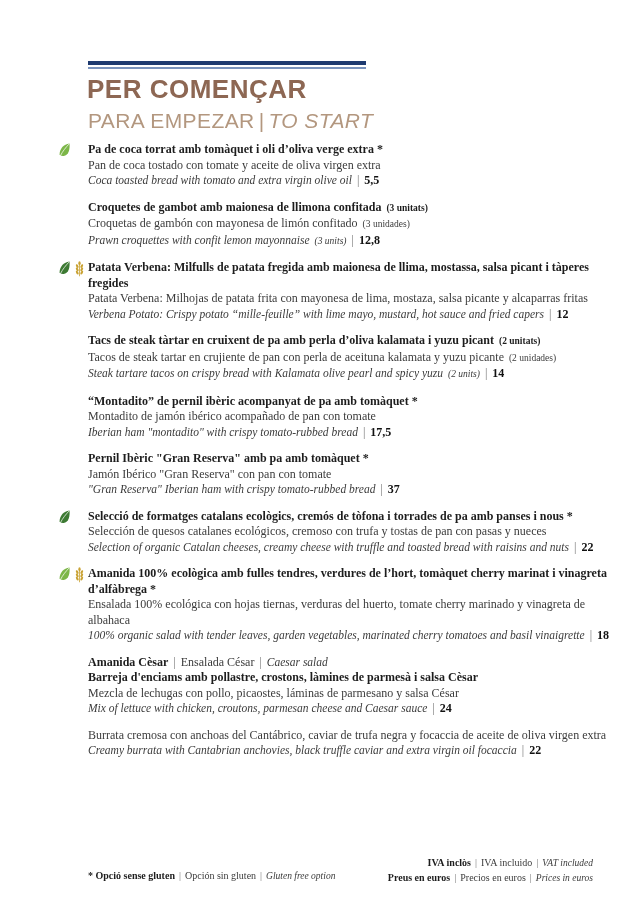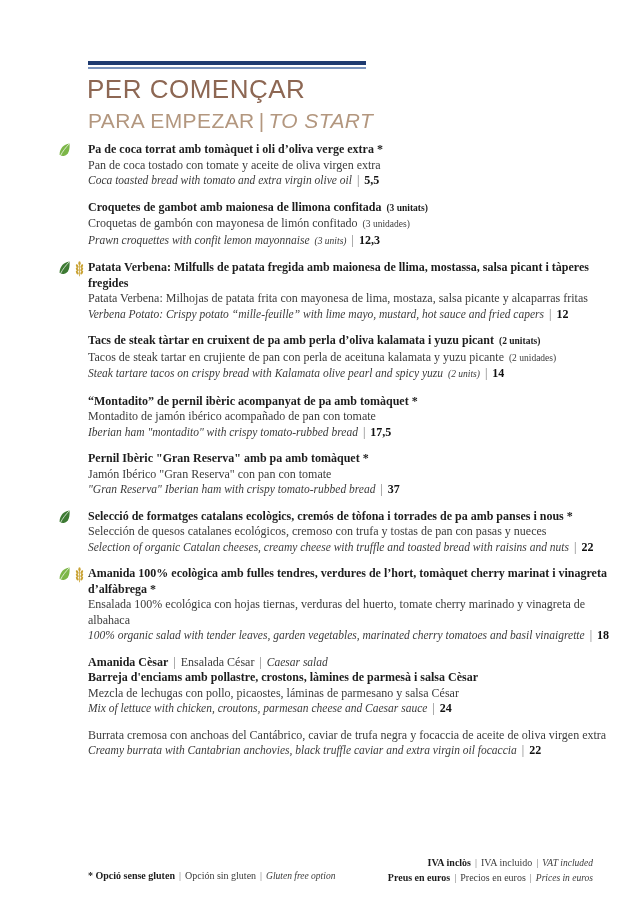--- a/index.html
+++ b/index.html
@@ -9,21 +9,21 @@
     --text-dark:#1d1d1d; --text-body:#3b3b3b;
   }
   html,body{margin:0;padding:0;background:#ffffff;}
   .page{position:relative;width:640px;height:908px;background:#fff;overflow:hidden;
         font-family:"Liberation Serif",serif;}
   
   .rule{position:absolute;left:88px;top:61px;width:278px;}
   .rule-thick{height:4px;background:var(--rule-navy);}
   .rule-thin{height:2px;background:var(--rule-blue);margin-top:2px;}
   .title{position:absolute;left:87px;top:74px;margin:0;
-         font-family:"Liberation Sans",sans-serif;font-weight:400;font-size:26px;
+         font-family:"Liberation Sans",sans-serif;font-weight:700;font-size:26px;
          letter-spacing:0.5px;color:var(--title-brown);}
   .subtitle{position:absolute;left:88px;top:109px;
             font-family:"Liberation Sans",sans-serif;font-size:21px;
             letter-spacing:0.4px;color:var(--subtitle-brown);}
   .subtitle .sub-en{font-style:italic;}
   .subtitle .sub-sep{padding:0 4px;}
   
   .items{position:absolute;left:88px;top:142px;width:530px;}
   .item{position:relative;margin-bottom:11px;}
   .item-icons{position:absolute;left:-31px;top:1px;display:flex;gap:2px;align-items:flex-start;}
@@ -67,21 +67,21 @@
   <path d="M3.5 21 C 9 13 15 8 21 3" stroke="rgba(255,255,255,.85)" stroke-width="1.4" fill="none"></path>
             </svg></span>
         </span>
         <div class="line"><span class="seg-ca">Pa de coca torrat amb tomàquet i oli d’oliva verge extra *</span></div>
         <div class="line"><span class="seg-es">Pan de coca tostado con tomate y aceite de oliva virgen extra</span></div>
         <div class="line"><span class="seg-en">Coca toasted bread with tomato and extra virgin olive oil</span><span class="seg-sep">|</span><span class="seg-price">5,5</span></div>
       </div>
       <div class="item">
         <div class="line"><span class="seg-ca">Croquetes de gambot amb maionesa de llimona confitada</span> <span class="seg-ca seg-sm">(3 unitats)</span></div>
         <div class="line"><span class="seg-es">Croquetas de gambón con mayonesa de limón confitado</span> <span class="seg-es seg-sm">(3 unidades)</span></div>
-        <div class="line"><span class="seg-en">Prawn croquettes with confit lemon mayonnaise</span> <span class="seg-en seg-sm">(3 units)</span><span class="seg-sep">|</span><span class="seg-price">12,3</span></div>
+        <div class="line"><span class="seg-en">Prawn croquettes with confit lemon mayonnaise</span> <span class="seg-en seg-sm">(3 units)</span><span class="seg-sep">|</span><span class="seg-price">12,8</span></div>
       </div>
       <div class="item">
         <span class="item-icons">
           <span class="icon"><svg width="15" height="14" viewBox="0 0 24 24" style="transform:rotate(-8deg)">
   <path d="M22 2 C 12 2 4 8 2.5 19 C 2.5 19 5 22 9 22 C 18 22 22 11 22 2 Z" fill="#3d7a33"></path>
   <path d="M3.5 21 C 9 13 15 8 21 3" stroke="rgba(255,255,255,.85)" stroke-width="1.4" fill="none"></path>
             </svg></span>
           <span class="icon"><svg width="11" height="16" viewBox="0 0 14 22">
               <path d="M7 4 V 21" stroke="#c9a233" stroke-width="1.1" fill="none"></path>
               <ellipse cx="7" cy="3" rx="1.6" ry="2.8" fill="#c9a233"></ellipse>

